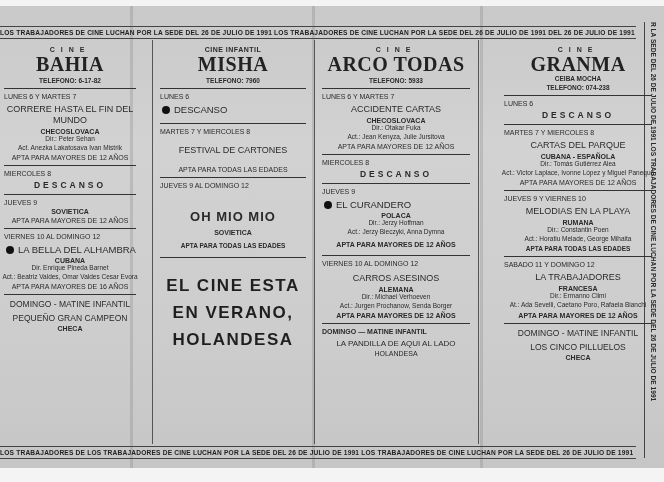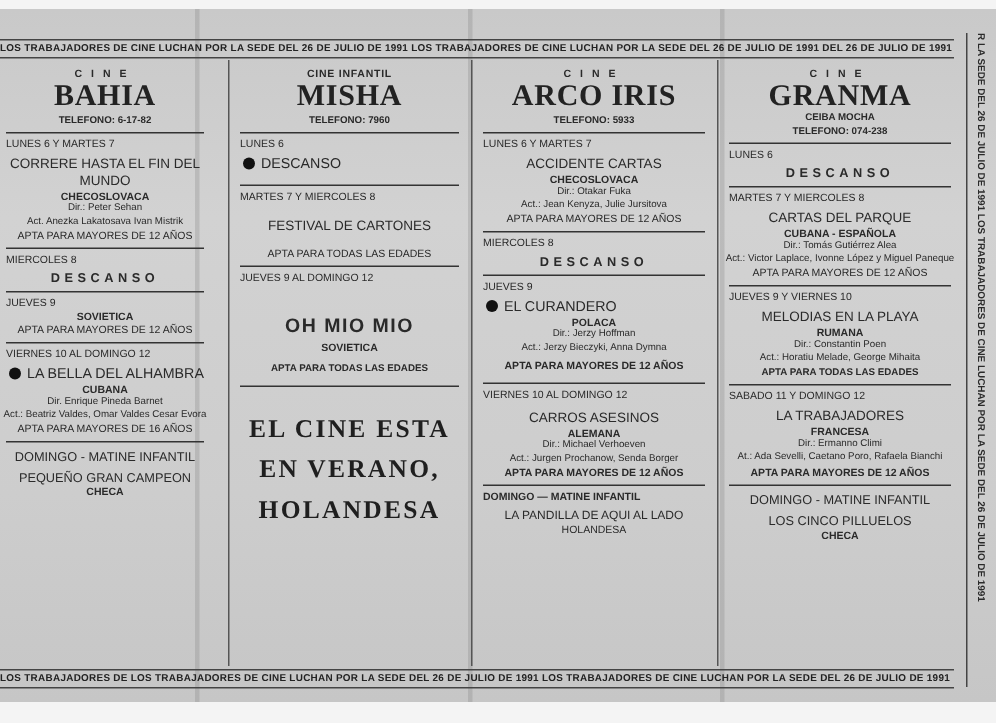--- a/index.html
+++ b/index.html
@@ -53,21 +53,20 @@
   .big { font-weight: bold; font-size: 13px; margin-top: 20px; letter-spacing: 1px; }
   .country { font-size: 7px; font-weight: bold; margin-top: 2px; }
   .credit { font-size: 6.5px; line-height: 8.5px; }
   .rating { font-size: 7px; margin-top: 2px; }
   .rating.bold { font-weight: bold; }
   .spaced { font-weight: bold; font-size: 8.5px; letter-spacing: 3px; margin-top: 3px; }
   .dot { display: inline-block; width: 8px; height: 8px; border-radius: 50%; background: #111; margin-right: 4px; vertical-align: -1px; }
   .slogan {
     font-weight: bold; font-size: 17px; line-height: 27px; letter-spacing: 1.5px; margin-top: 14px;
     color: #1f1f1f;
-    font-family: Liberation Serif, serif;
   }
   .matine { font-size: 8.5px; margin-top: 4px; }
   .matine.bold { font-weight: bold; font-size: 7px; text-align: left; padding-left: 4px; }
 </style>
 </head>
 <body>
 
 <div class="paper">
   <div class="fold" style="left:130px"></div>
   <div class="fold" style="left:312px"></div>
@@ -134,21 +133,21 @@
   <div class="rule" style="margin-top:8px"></div>
   <div class="slogan">
     <div>EL CINE ESTA</div>
     <div>EN VERANO,</div>
     <div>HOLANDESA</div>
   </div>
 </div>
 
 <div class="col" style="left:318px; width:156px;">
   <div class="hdr-small">CINE</div>
-  <div class="hdr-name">ARCO IRIS</div>
+  <div class="hdr-name">ARCO TODAS</div>
   <div class="hdr-tel">TELEFONO: 5933</div>
   <div class="rule"></div>
   <div class="day">LUNES 6 Y MARTES 7</div>
   <div class="title" style="font-size:9px">ACCIDENTE CARTAS</div>
   <div class="country">CHECOSLOVACA</div>
   <div class="credit">Dir.: Otakar Fuka</div>
   <div class="credit">Act.: Jean Kenyza, Julie Jursitova</div>
   <div class="rating">APTA PARA MAYORES DE 12 AÑOS</div>
   <div class="rule"></div>
   <div class="day">MIERCOLES 8</div>
@@ -166,21 +165,21 @@
   <div class="country">ALEMANA</div>
   <div class="credit">Dir.: Michael Verhoeven</div>
   <div class="credit">Act.: Jurgen Prochanow, Senda Borger</div>
   <div class="rating bold">APTA PARA MAYORES DE 12 AÑOS</div>
   <div class="rule"></div>
   <div class="matine bold">DOMINGO — MATINE INFANTIL</div>
   <div class="matine" style="font-size:8px">LA PANDILLA DE AQUI AL LADO</div>
   <div class="country" style="font-weight:normal">HOLANDESA</div>
 </div>
 
-<div class="col" style="left:482px; width:156px;">
+<div class="col" style="left:500px; width:156px;">
   <div class="hdr-small">CINE</div>
   <div class="hdr-name">GRANMA</div>
   <div class="hdr-sub">CEIBA MOCHA</div>
   <div class="hdr-tel">TELEFONO: 074-238</div>
   <div class="rule"></div>
   <div class="day">LUNES 6</div>
   <div class="spaced">DESCANSO</div>
   <div class="rule"></div>
   <div class="day">MARTES 7 Y MIERCOLES 8</div>
   <div class="title" style="font-size:9px">CARTAS DEL PARQUE</div>

